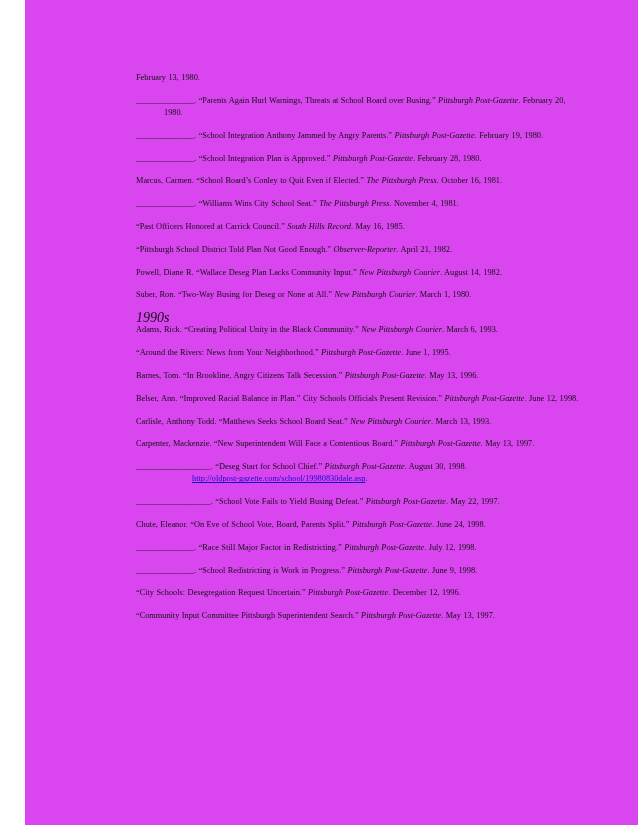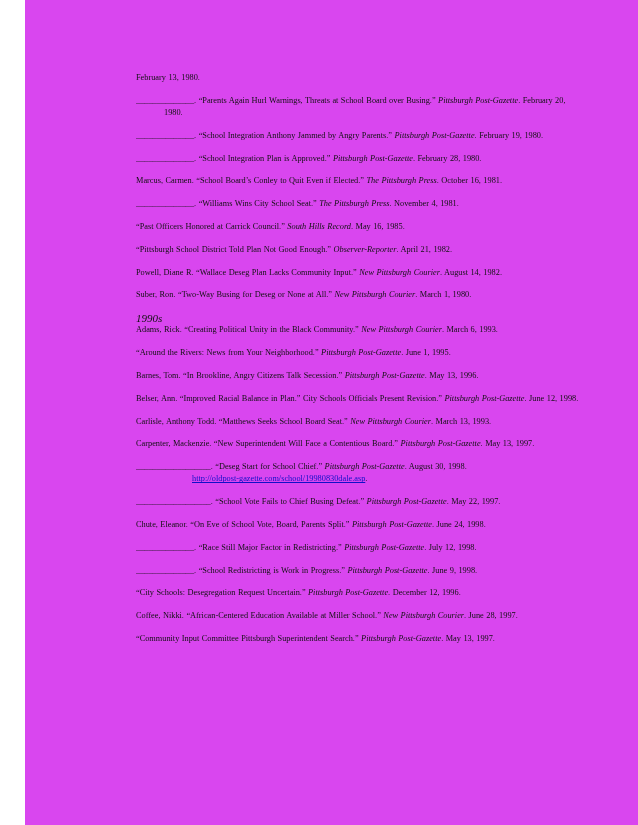--- a/index.html
+++ b/index.html
@@ -36,21 +36,21 @@
     margin-bottom: 10.6px;
     padding-left: 28px;
     text-indent: -28px;
     text-align: left;
     word-spacing: 0.4px;
   }
   .entry.cont {
     
   }
   .section-head {
-    font-size: 11px;
+    font-size: 14px;
     line-height: 12.2px;
     font-style: italic;
     margin-bottom: 0px;
     margin-top: 4px;
     padding-left: 0;
     text-indent: 0;
   }
   .entry.after-head {
     margin-top: 0;
   }
@@ -92,22 +92,21 @@
       <div class="entry"><span>Powell, Diane R. “Wallace Deseg Plan Lacks Community Input.” </span><span class="it">New Pittsburgh Courier</span><span>. August 14, 1982.</span></div>
       <div class="entry"><span>Suber, Ron. “Two-Way Busing for Deseg or None at All.” </span><span class="it">New Pittsburgh Courier</span><span>. March 1, 1980.</span></div>
       <div class="section-head"><span class="it">1990s</span></div>
       <div class="entry after-head"><span>Adams, Rick. “Creating Political Unity in the Black Community.” </span><span class="it">New Pittsburgh Courier</span><span>. March 6, 1993.</span></div>
       <div class="entry"><span>“Around the Rivers: News from Your Neighborhood.” </span><span class="it">Pittsburgh Post-Gazette</span><span>. June 1, 1995.</span></div>
       <div class="entry"><span>Barnes, Tom. “In Brookline, Angry Citizens Talk Secession.” </span><span class="it">Pittsburgh Post-Gazette</span><span>. May 13, 1996.</span></div>
       <div class="entry"><span>Belser, Ann. “Improved Racial Balance in Plan.” City Schools Officials Present Revision.” </span><span class="it">Pittsburgh Post-Gazette</span><span>. June 12, 1998.</span></div>
       <div class="entry"><span>Carlisle, Anthony Todd. “Matthews Seeks School Board Seat.” </span><span class="it">New Pittsburgh Courier</span><span>. March 13, 1993.</span></div>
       <div class="entry"><span>Carpenter, Mackenzie. “New Superintendent Will Face a Contentious Board.” </span><span class="it">Pittsburgh Post-Gazette</span><span>. May 13, 1997.</span></div>
       <div class="entry"><span>__________________. “Deseg Start for School Chief.” </span><span class="it">Pittsburgh Post-Gazette</span><span>. August 30, 1998.</span><br><span class="urlline"><a class="url" href="#" style="color: rgb(16, 16, 200);">http://oldpost-gazette.com/school/19980830dale.asp</a><span>.</span></span></div>
-      <div class="entry"><span>__________________. “School Vote Fails to Chief Busing Defeat.” </span><span class="it">Pittsburgh Post-Gazette</span><span>. May 22, 1997.</span></div>
+      <div class="entry"><span>__________________. “School Vote Fails to Yield Busing Defeat.” </span><span class="it">Pittsburgh Post-Gazette</span><span>. May 22, 1997.</span></div>
       <div class="entry"><span>Chute, Eleanor. “On Eve of School Vote, Board, Parents Split.” </span><span class="it">Pittsburgh Post-Gazette</span><span>. June 24, 1998.</span></div>
       <div class="entry"><span>______________. “Race Still Major Factor in Redistricting.” </span><span class="it">Pittsburgh Post-Gazette</span><span>. July 12, 1998.</span></div>
       <div class="entry"><span>______________. “School Redistricting is Work in Progress.” </span><span class="it">Pittsburgh Post-Gazette</span><span>. June 9, 1998.</span></div>
       <div class="entry"><span>“City Schools: Desegregation Request Uncertain.” </span><span class="it">Pittsburgh Post-Gazette</span><span>. December 12, 1996.</span></div>
-      <div class="entry"><span>Coffee, Nikki. “African-Centered Education Available at Miller School.” </span><span class="it">New Pittsburgh Courier</span><span>. June 28, 1997.</span></div>
       <div class="entry"><span>“Community Input Committee Pittsburgh Superintendent Search.” </span><span class="it">Pittsburgh Post-Gazette</span><span>. May 13, 1997.</span></div>
     </div>
   <div class="folio">153</div>
 </div>
 
 </body></html>

